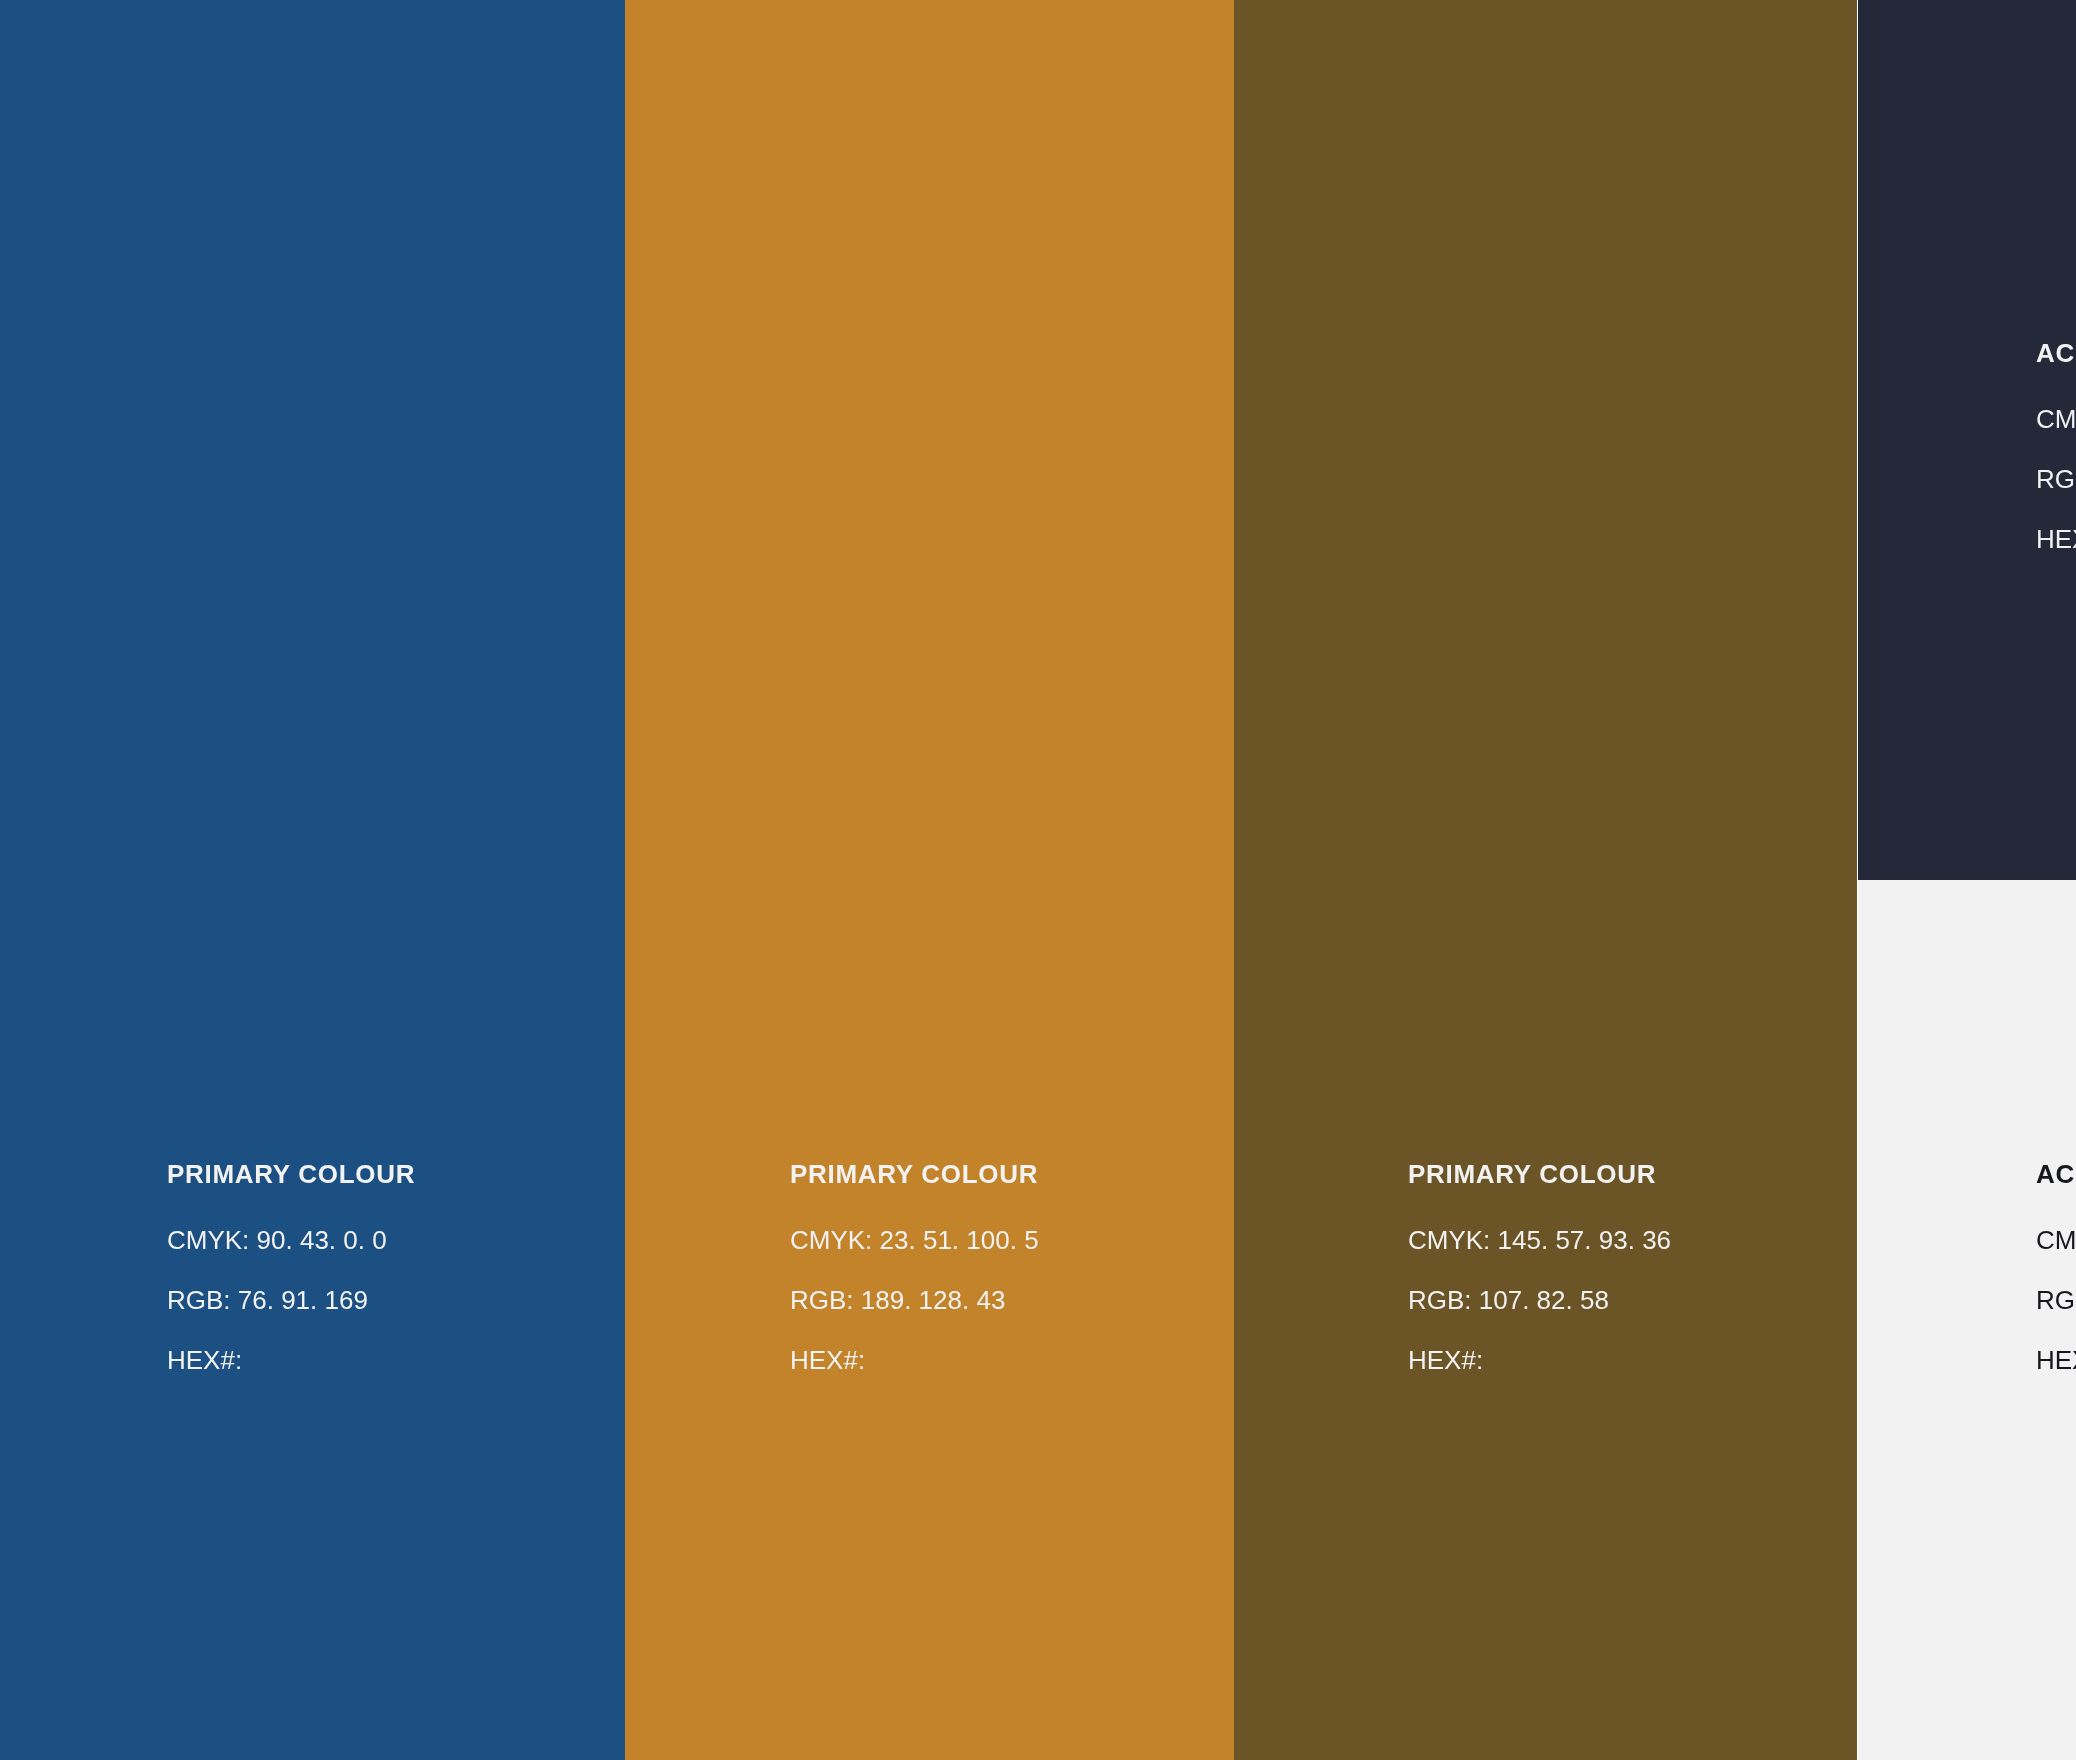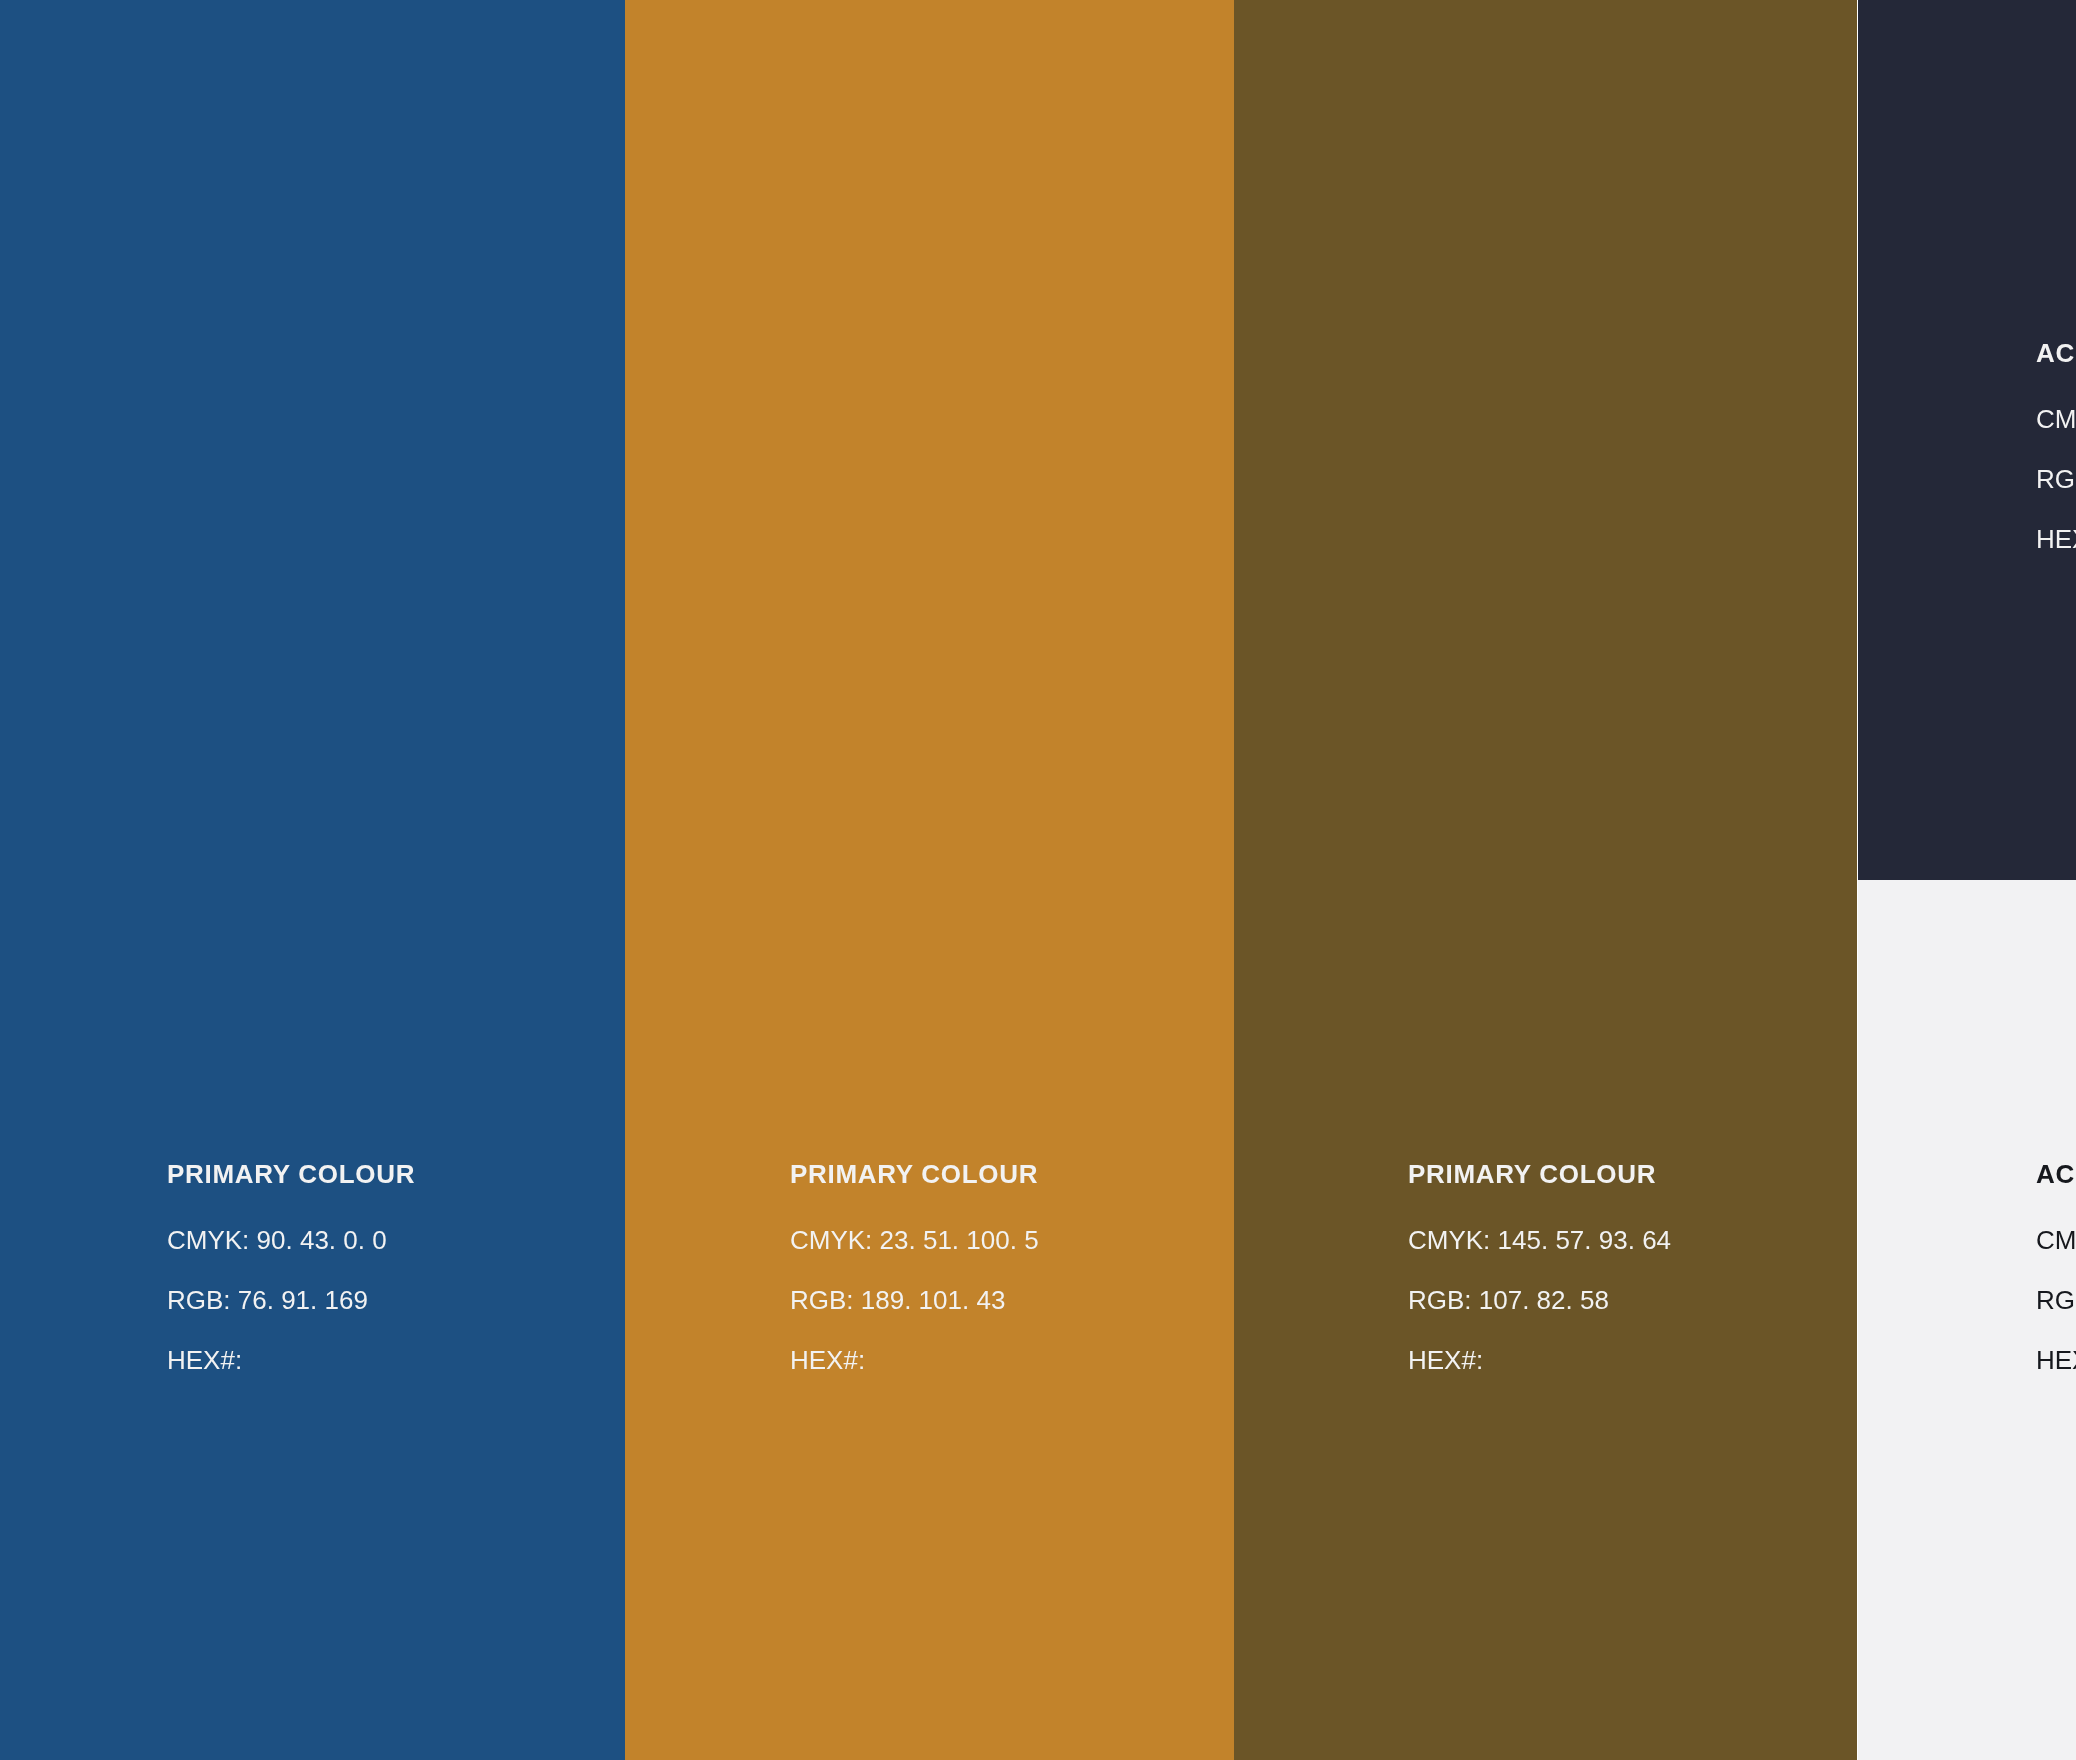--- a/index.html
+++ b/index.html
@@ -75,29 +75,29 @@
       <div class="line">CMYK: 90. 43. 0. 0</div>
       <div class="line">RGB: 76. 91. 169</div>
       <div class="line">HEX#:</div>
     </div>
   </div>
 
   <div class="swatch on-dark" style="left: 625px; top: 0px; width: 609px; height: 1761px; background: rgb(194, 131, 43); color: rgb(242, 242, 242);">
     <div class="info" style="left:165px; top:1161px;">
       <div class="heading">PRIMARY COLOUR</div>
       <div class="line">CMYK: 23. 51. 100. 5</div>
-      <div class="line">RGB: 189. 101. 43</div>
+      <div class="line">RGB: 189. 128. 43</div>
       <div class="line">HEX#:</div>
     </div>
   </div>
 
   <div class="swatch on-dark" style="left: 1234px; top: 0px; width: 623px; height: 1761px; background: rgb(107, 85, 39); color: rgb(242, 242, 242);">
     <div class="info" style="left:174px; top:1161px;">
       <div class="heading">PRIMARY COLOUR</div>
-      <div class="line">CMYK: 145. 57. 93. 64</div>
+      <div class="line">CMYK: 145. 57. 93. 36</div>
       <div class="line">RGB: 107. 82. 58</div>
       <div class="line">HEX#:</div>
     </div>
   </div>
 
   <div class="swatch on-dark" style="left: 1858px; top: 0px; width: 635px; height: 880px; background: rgb(36, 40, 56); color: rgb(242, 242, 242);">
     <div class="info" style="left:178px; top:340px;">
       <div class="heading">ACCENT COLOUR</div>
       <div class="line">CMYK: 87, 73. 50 .51</div>
       <div class="line">RGB: 33. 46. 63</div>

